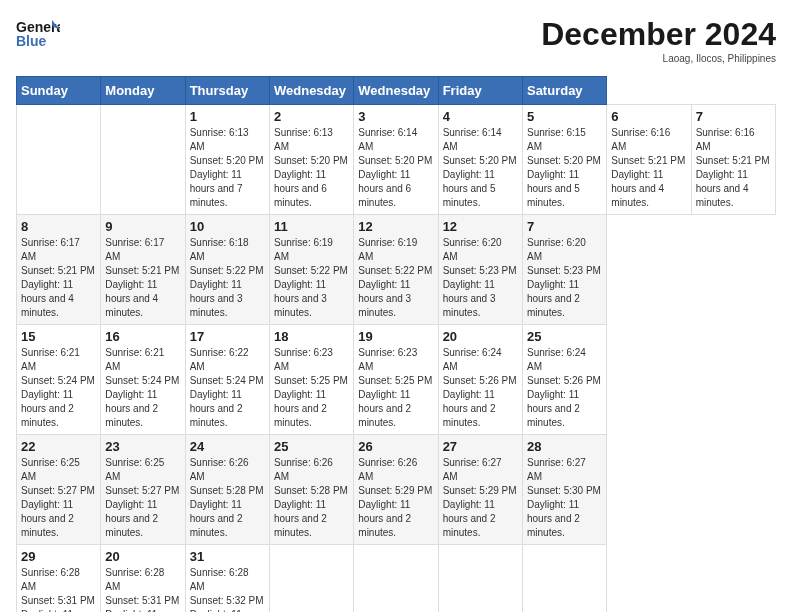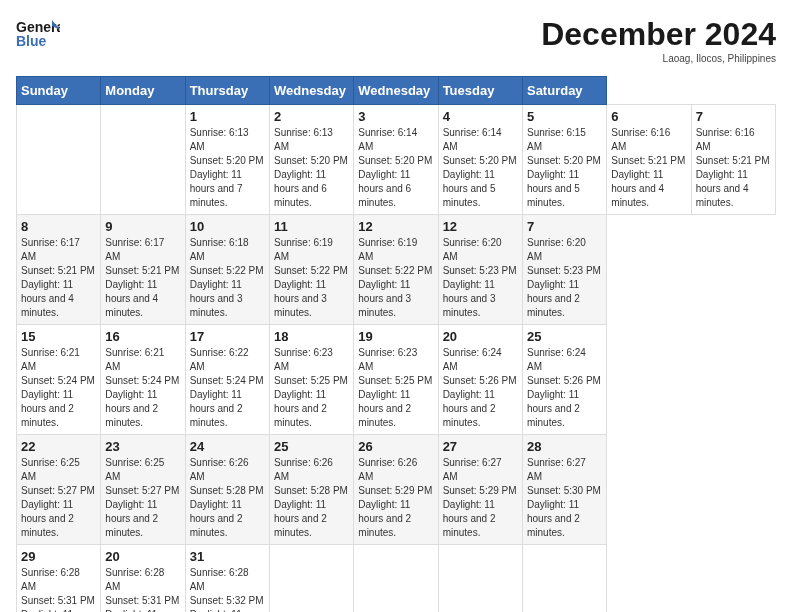--- a/index.html
+++ b/index.html
@@ -107,21 +107,21 @@
 </div>
 
 <table>
   <thead>
     <tr>
     <th>Sunday</th>
         <th>Monday</th>
         <th>Thursday</th>
         <th>Wednesday</th>
         <th>Wednesday</th>
-        <th>Tuesday</th>
+        <th>Friday</th>
         <th>Saturday</th>
       </tr>
   </thead>
   <tbody id="calendar-body">
   <tr>
         <td class="empty-cell"></td>
         <td class="empty-cell"></td>
         <td>
           <div class="day-num">1</div>
           <div class="day-info">

